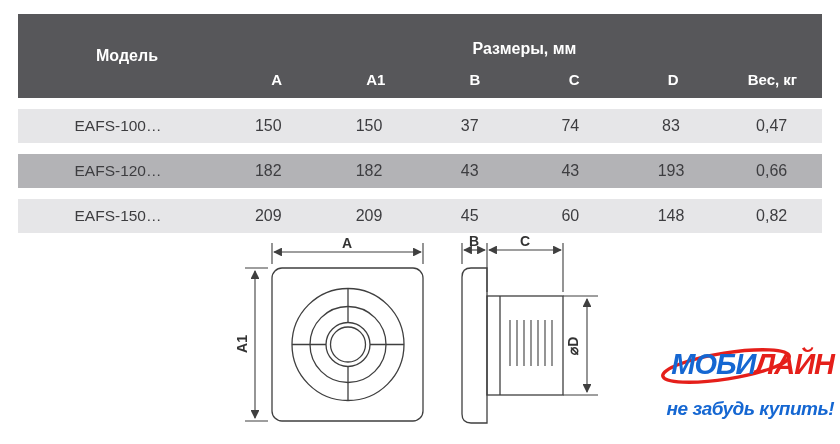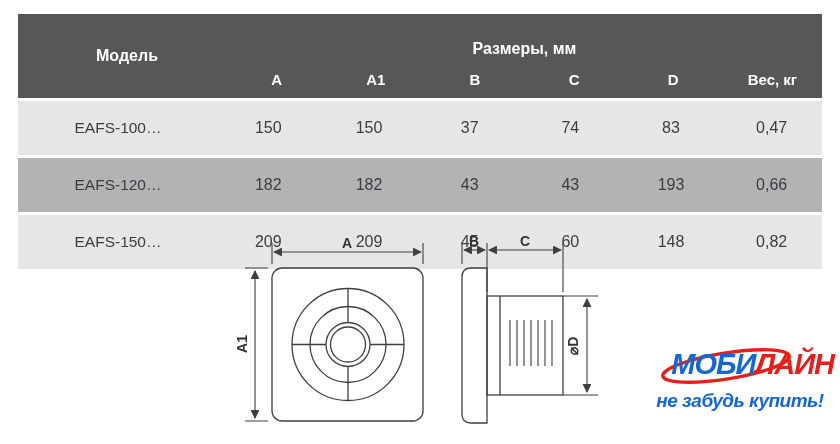--- a/index.html
+++ b/index.html
@@ -14,41 +14,41 @@
     color:#fff;padding-left:9px; }
   .th-model { grid-row:1 / span 2; grid-column:1;
     display:flex; align-items:center; justify-content:center;
     font-size:16px; font-weight:700; }
   .th-group { grid-row:1; grid-column:2 / span 6;
     display:flex; align-items:flex-end; justify-content:center;
     font-size:16px; font-weight:700; padding-bottom:2px;text-align:right; }
   .th-sub { grid-row:2; display:flex; align-items:center; justify-content:center;
     font-size:15px; font-weight:700; }
   .trow { display:grid; grid-template-columns:200px repeat(6,1fr);
-    height:54px; margin-top:3px; background:var(--row-light,#e6e6e8);
+    height:34px; margin-top:11px; background:var(--row-light,#e6e6e8);
     color:var(--row-text,#3d3d40); }
   .trow.alt { background:var(--row-dark,#b3b3b6); }
   .trow .cell { display:flex; align-items:center; justify-content:center;
     font-size:16px; }
   .trow .cell.model { font-size:15.5px; }
 
   
   .drawing { position:absolute; left:228px; top:230px; }
 
   
   .logo { position:absolute; left:646px; top:342px; width:188px; height:84px; }
   .brand-line { position:relative; height:44px; display:flex;
     align-items:center; justify-content:flex-end;
     font-style:italic; font-weight:800; font-size:29px; letter-spacing:-1px;
     white-space:nowrap; }
   .brand-blue { color:var(--logo-blue,#1567d2); position:relative; z-index:2; }
   .brand-red  { color:var(--logo-red,#e51f1a); position:relative; z-index:2; }
   .swoosh { position:absolute; left:0; top:0; width:188px; height:60px;
     z-index:1; pointer-events:none; }
-  .tagline { margin-top:4px; text-align:center;
+  .tagline { margin-top:12px; text-align:right;
     color:var(--logo-blue,#1567d2); font-style:italic; font-weight:700;
     font-size:19px; letter-spacing:-0.5px; white-space:nowrap; }
 </style>
 </head>
 <body>
 
 <div id="stage">
 
   <div class="spec-table">
     <div class="thead">

